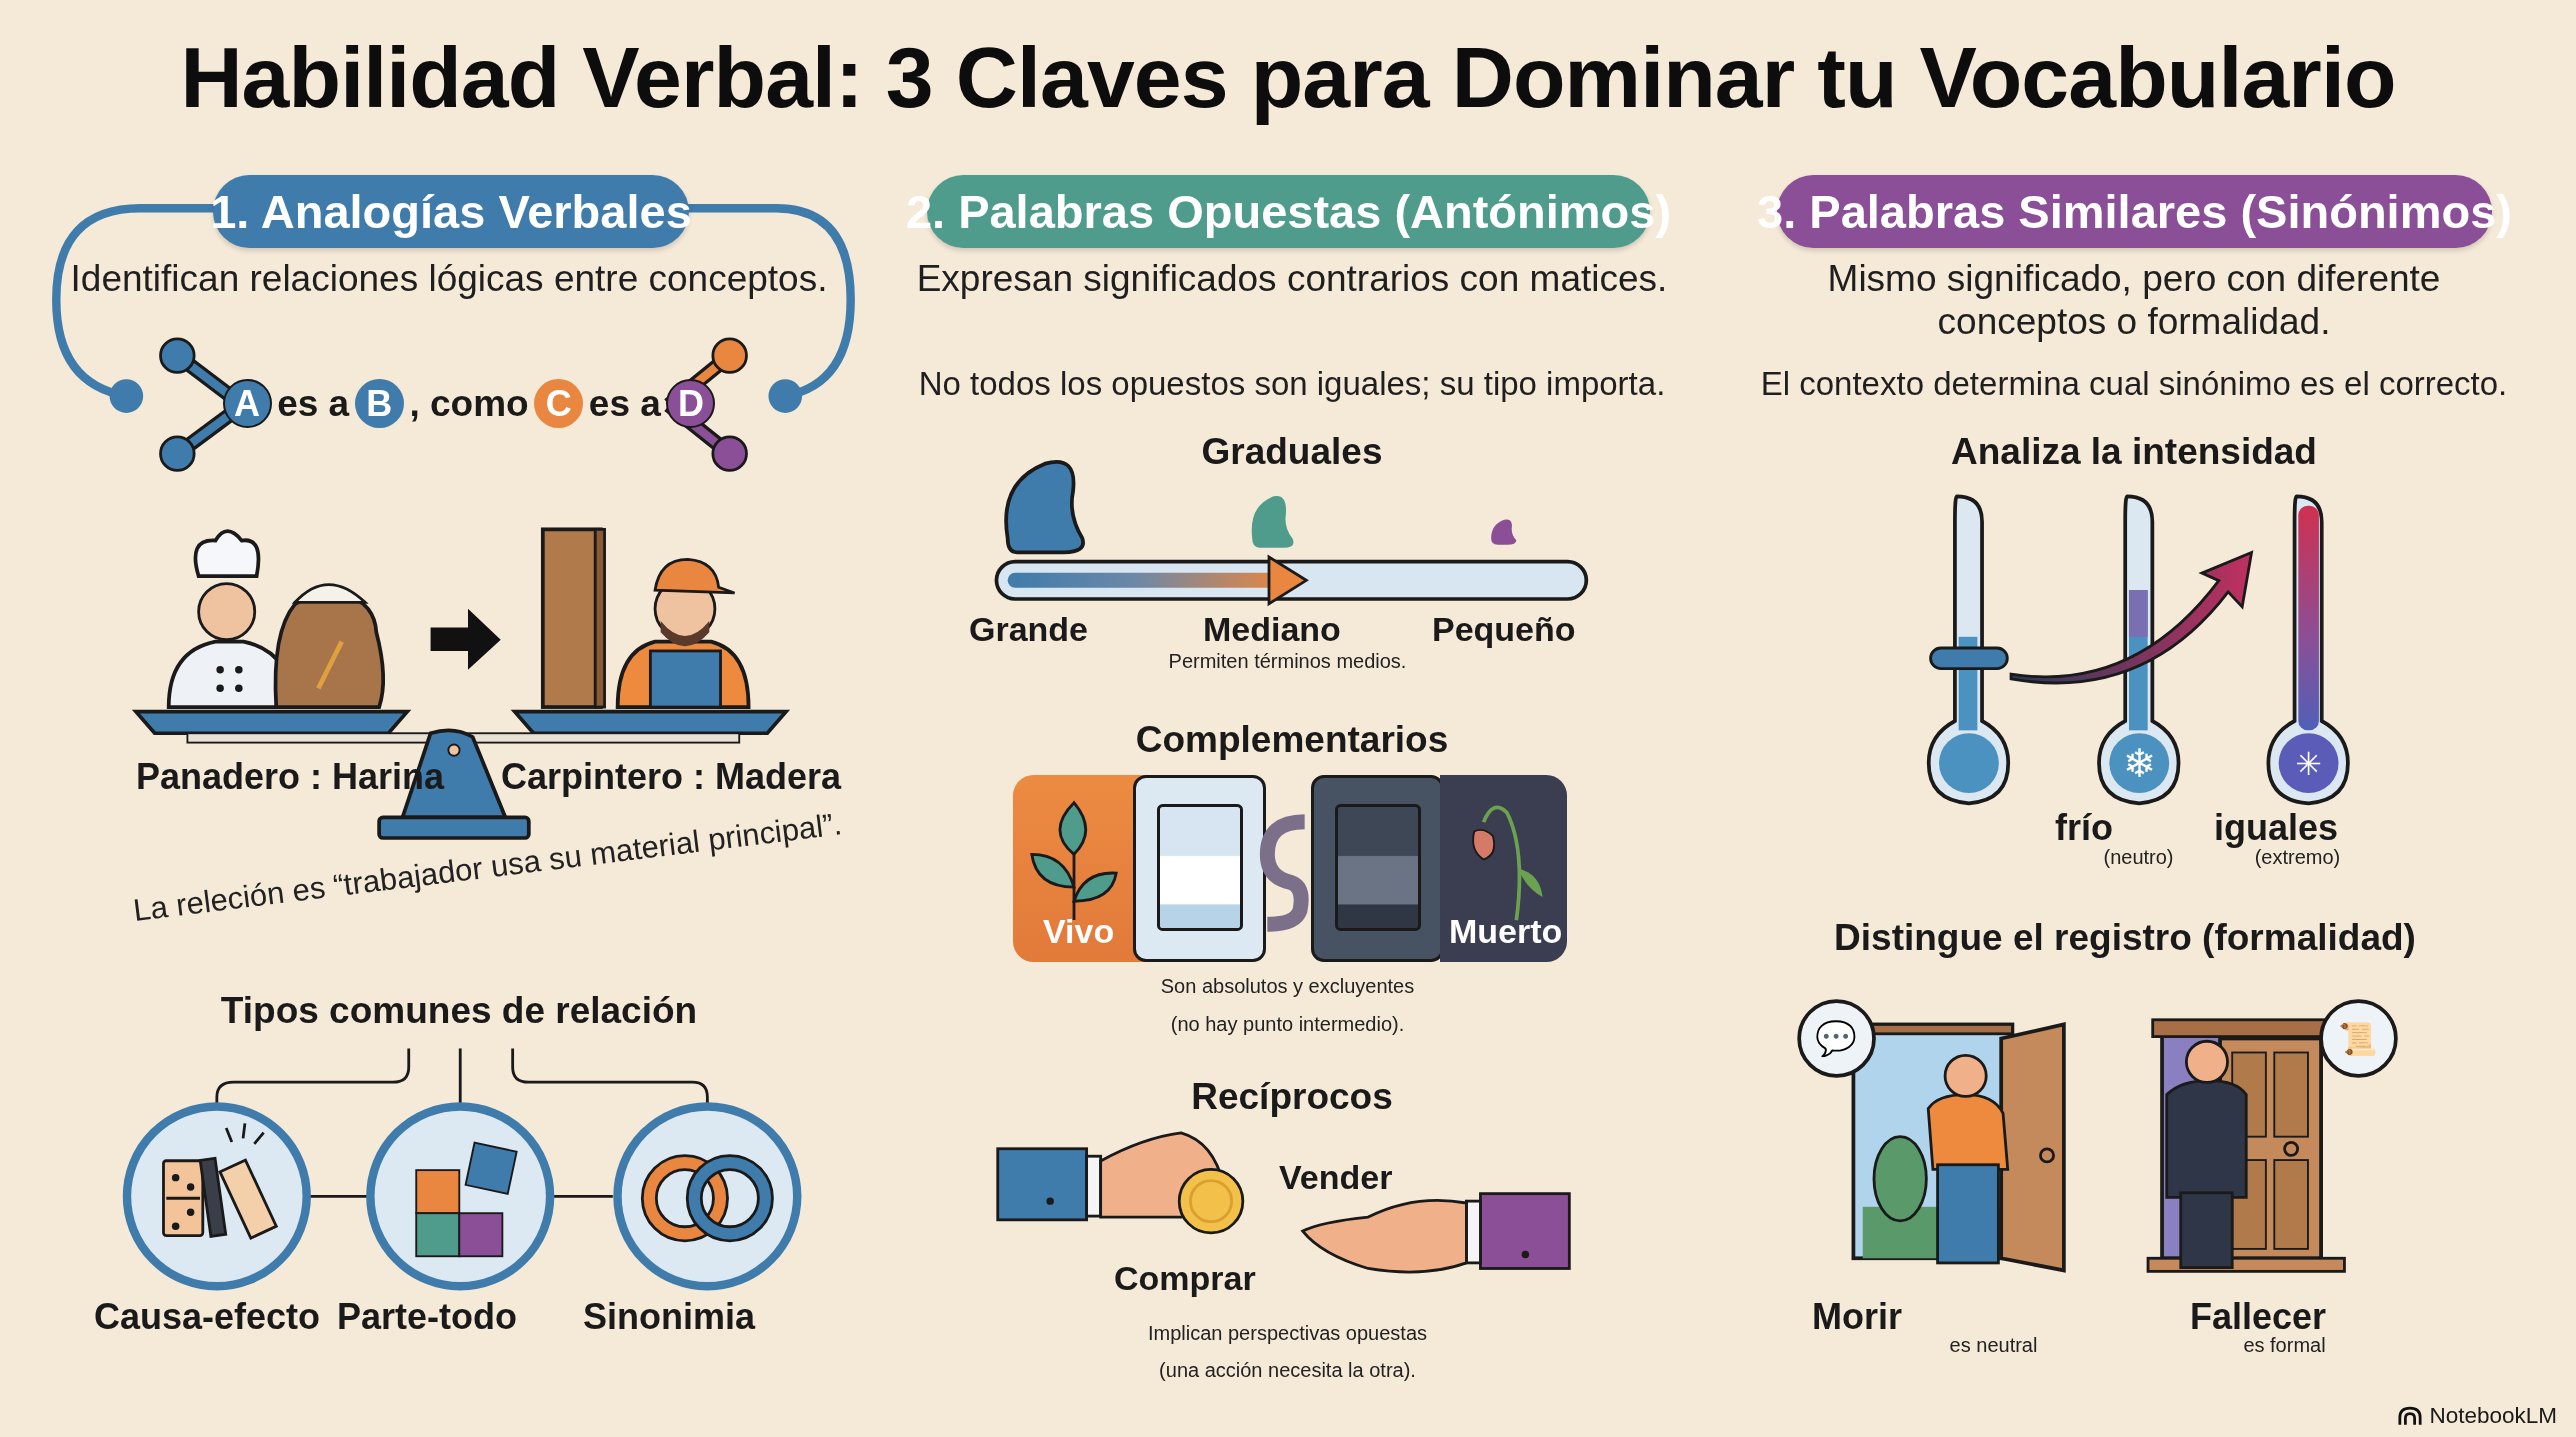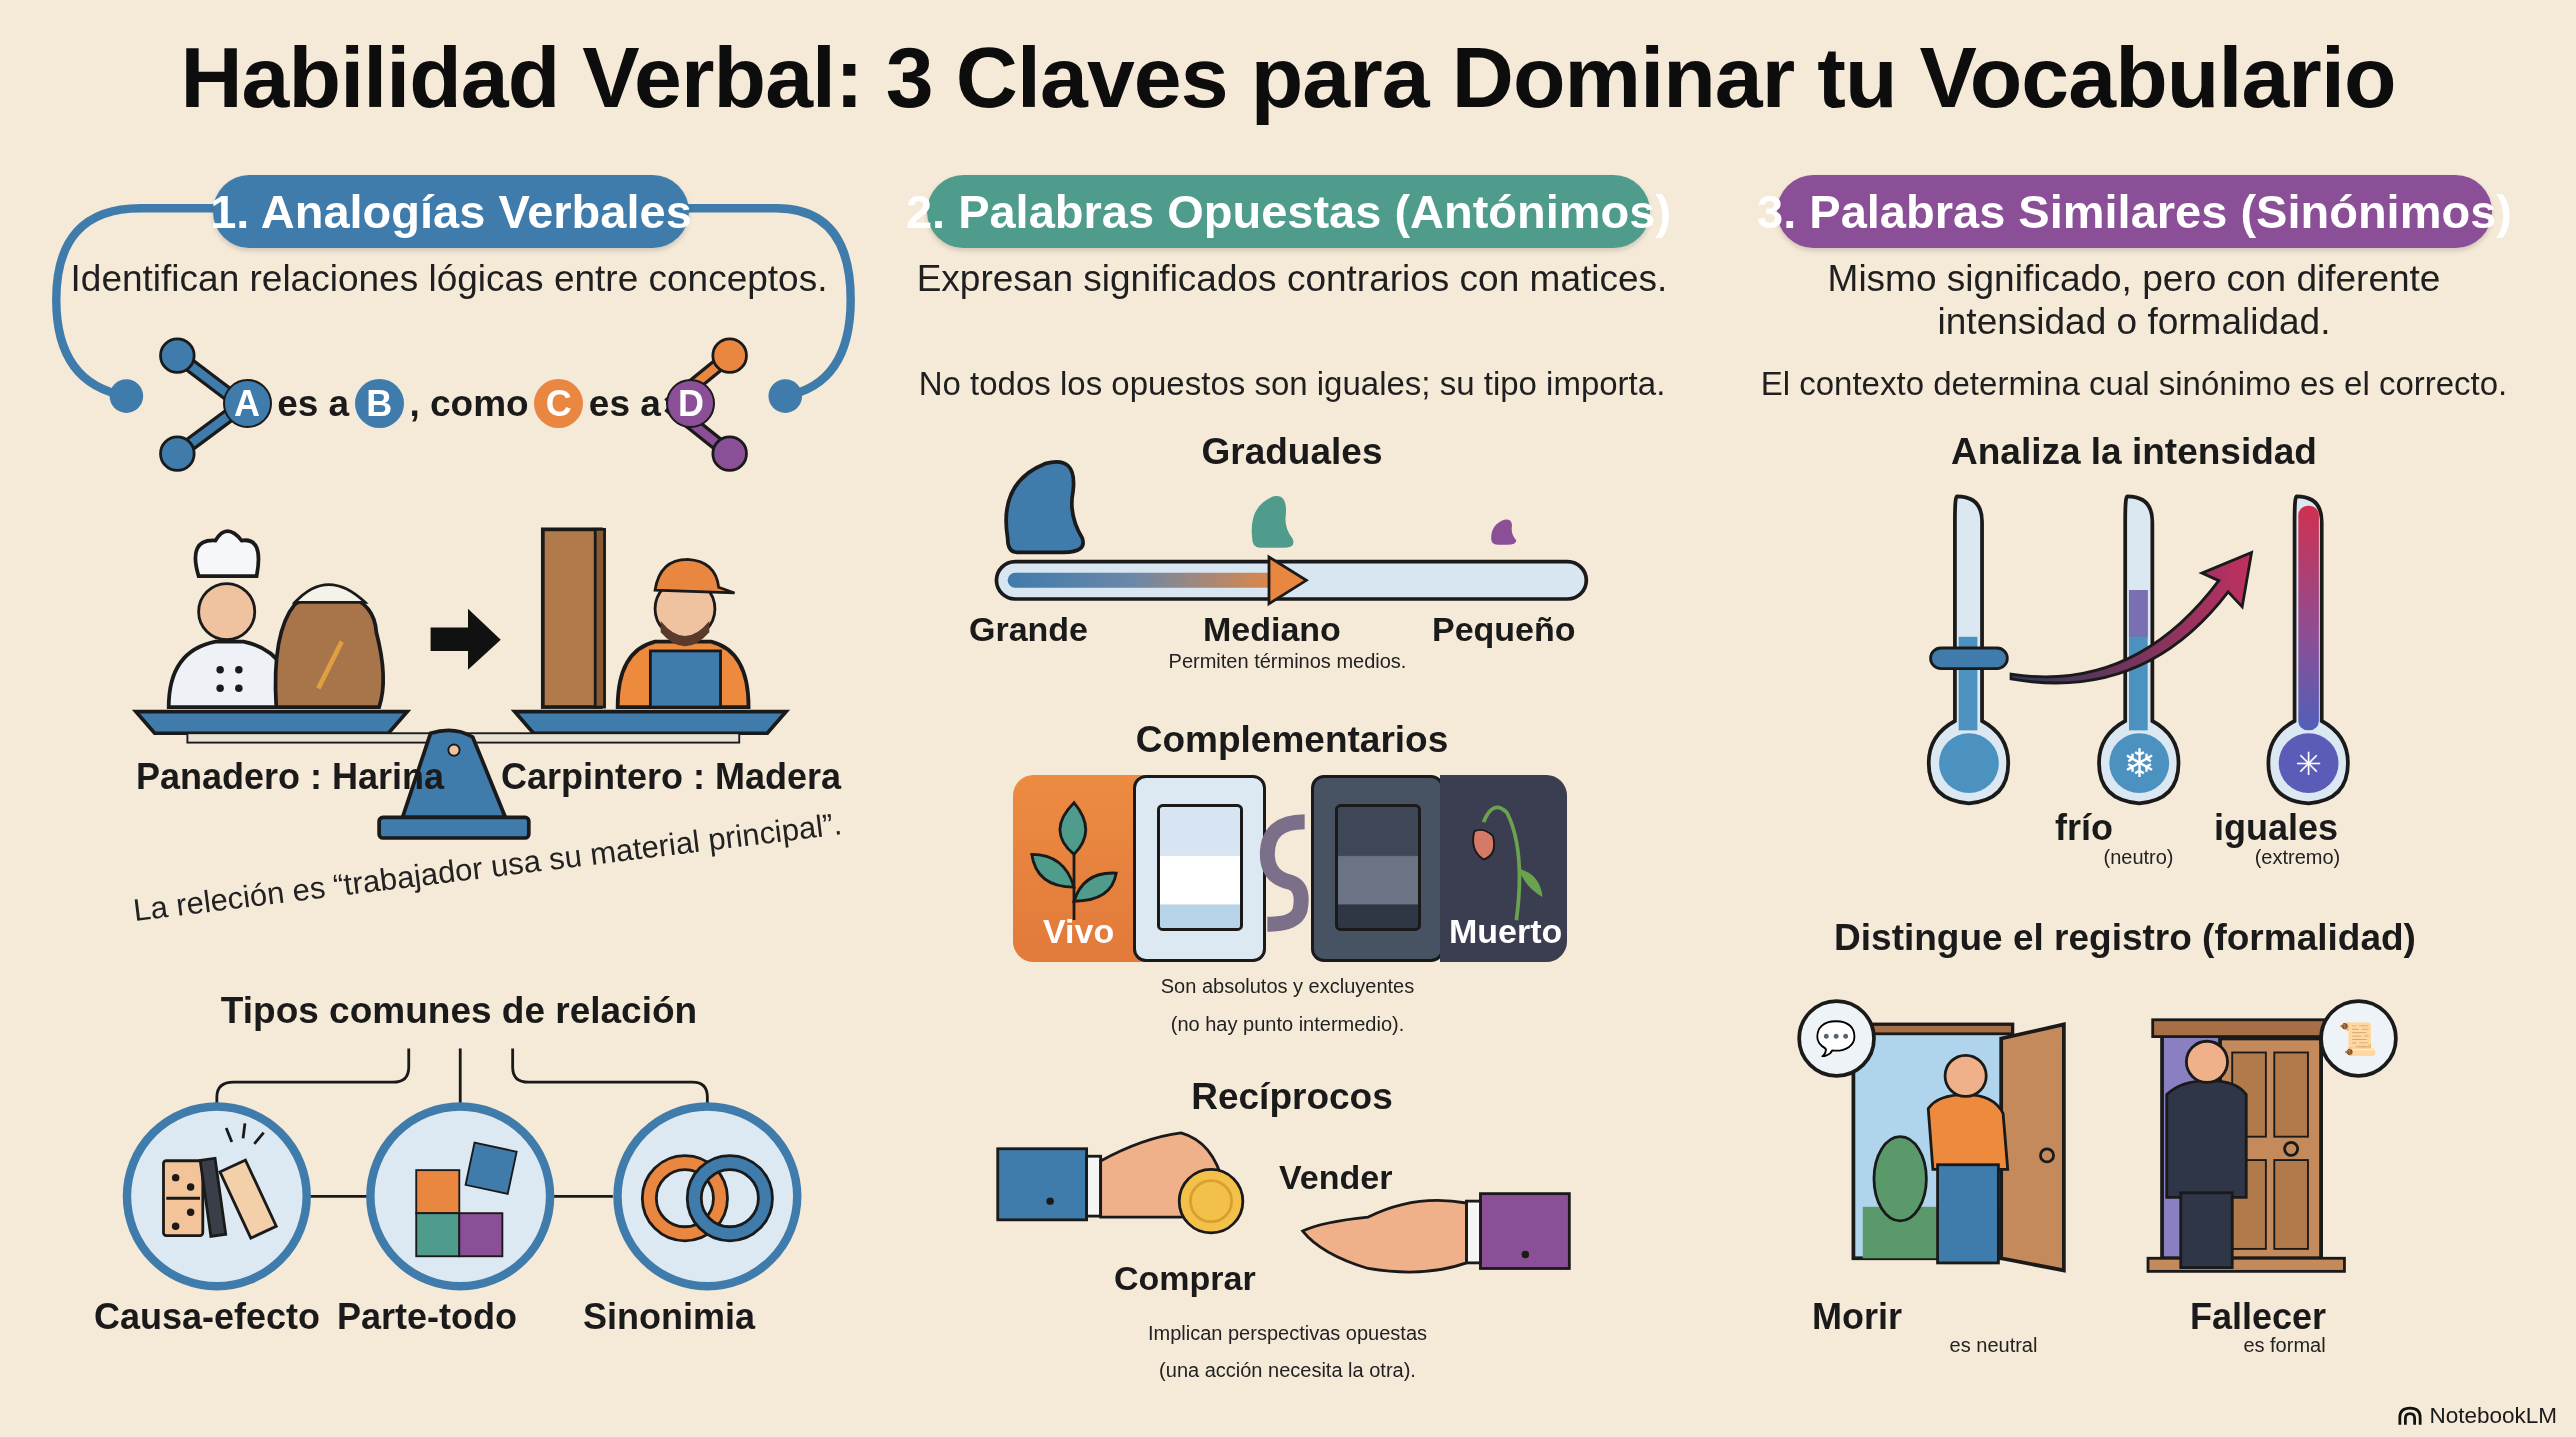--- a/index.html
+++ b/index.html
@@ -234,21 +234,21 @@
   </svg>
   <div class="abs lbl" style="left:1114px;top:1259px;width:187px;font-size:34px;">Comprar</div>
   <div class="abs lbl" style="left:1279px;top:1158px;width:187px;font-size:34px;">Vender</div>
   <div class="abs cap" style="left:1030px;top:1322px;width:515px;">Implican perspectivas opuestas</div>
   <div class="abs cap" style="left:1030px;top:1359px;width:515px;">(una acción necesita la otra).</div>
 </div>
 
 <div>
   <div class="abs pill" style="left:1777px;top:175px;width:715px;background:#8a4f97;">3. Palabras Similares (Sinónimos)</div>
   <div class="abs sub" style="left:1741px;top:258px;width:786px;">Mismo significado, pero con diferente</div>
-  <div class="abs sub" style="left:1741px;top:301px;width:786px;">intensidad o formalidad.</div>
+  <div class="abs sub" style="left:1741px;top:301px;width:786px;">conceptos o formalidad.</div>
   <div class="abs sub2" style="left:1741px;top:365px;width:786px;">El contexto determina cual sinónimo es el correcto.</div>
 
   <div class="abs hd" style="left:1900px;top:431px;width:468px;">Analiza la intensidad</div>
   <svg width="524" height="337" style="left:1910px;top:487px;" viewBox="0 0 560 360">
     <defs>
       <linearGradient id="tg" x1="0" y1="0" x2="0" y2="1">
           <stop offset="0" stop-color="#d03050"></stop>
           <stop offset="0.6" stop-color="#8a4f97"></stop>
           <stop offset="1" stop-color="#5060b8"></stop>
         </linearGradient>

